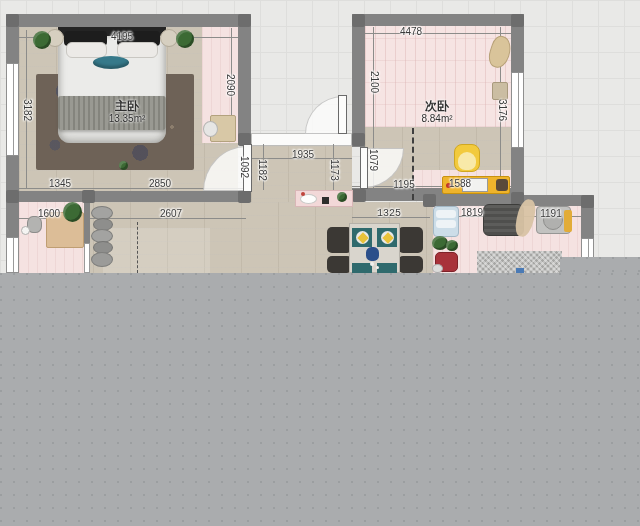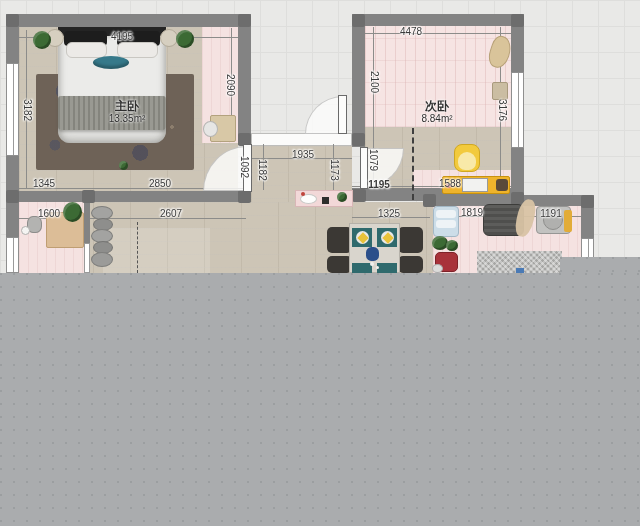--- a/index.html
+++ b/index.html
@@ -197,34 +197,34 @@
   <div class="a" style="left:137px;top:222px;width:0;height:51px;border-left:1px dashed #555;"></div>
 
   <div class="rname" style="left:127px;top:106px;">主卧</div>
   <div class="rarea" style="left:127px;top:118px;">13.35m²</div>
   <div class="rname" style="left:437px;top:106px;">次卧</div>
   <div class="rarea" style="left:437px;top:118px;">8.84m²</div>
 
   <div class="dim" style="left:122px;top:37px;">4195</div>
   <div class="dim v" style="left:27px;top:110px;">3182</div>
   <div class="dim v" style="left:230px;top:85px;">2090</div>
-  <div class="dim" style="left:44px;top:184px;">1345</div>
+  <div class="dim" style="left:60px;top:184px;">1345</div>
   <div class="dim" style="left:160px;top:184px;">2850</div>
   <div class="dim v" style="left:244px;top:167px;">1092</div>
   <div class="dim v" style="left:262px;top:170px;">1182</div>
   <div class="dim" style="left:303px;top:155px;">1935</div>
   <div class="dim v" style="left:334px;top:170px;">1173</div>
   <div class="dim" style="left:411px;top:32px;">4478</div>
   <div class="dim v" style="left:374px;top:82px;">2100</div>
   <div class="dim v" style="left:502px;top:110px;">3176</div>
   <div class="dim v" style="left:373px;top:160px;">1079</div>
-  <div class="dim" style="left:379px;top:185px;font-weight:bold;">1195</div>
-  <div class="dim" style="left:450px;top:184px;">1588</div>
+  <div class="dim" style="left:404px;top:185px;">1195</div>
+  <div class="dim" style="left:460px;top:184px;">1588</div>
   <div class="dim" style="left:49px;top:214px;">1600</div>
   <div class="dim" style="left:171px;top:214px;">2607</div>
-  <div class="dim" style="left:389px;top:214px;">1325</div>
+  <div class="dim" style="left:389px;top:214px;font-family:Liberation Mono, monospace;">1325</div>
   <div class="dim" style="left:472px;top:213px;">1819</div>
   <div class="dim" style="left:551px;top:214px;">1191</div>
 
   <div class="a cover" style="left:560px;top:257px;width:80px;height:16px;"></div>
   <div class="a cover" style="left:0;top:273px;width:640px;height:253px;"></div>
 
 </div>
 
 </body></html>

